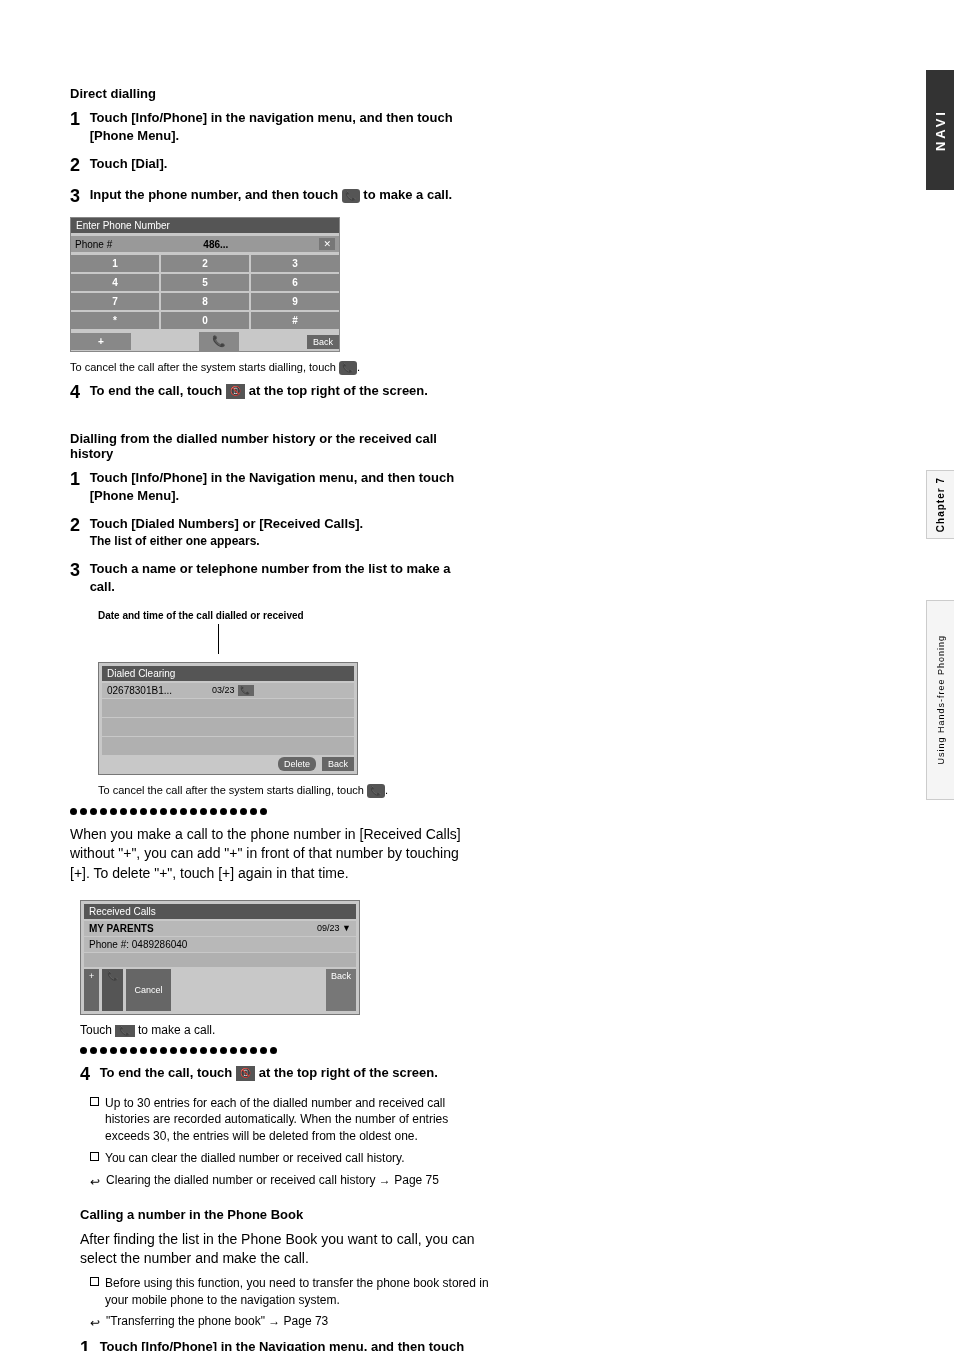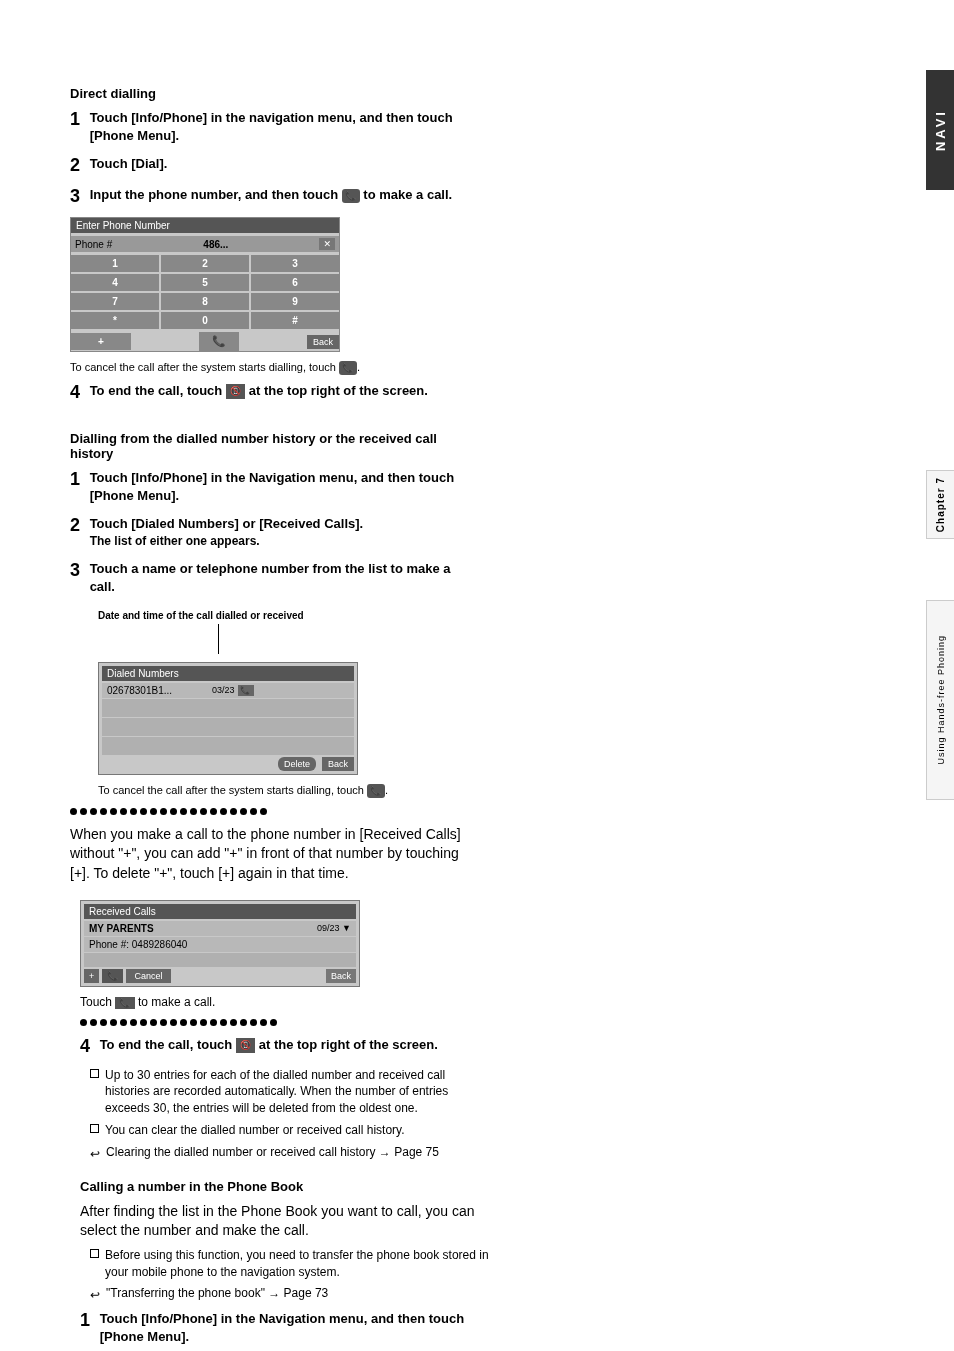--- a/index.html
+++ b/index.html
@@ -377,21 +377,21 @@
 
         <div style="margin-left:28px;margin-bottom:4px;">
           <span style="font-size:10px;font-weight:bold;">Date and time of the call dialled or received</span>
           <br>
           <div style="display:flex;align-items:flex-start;gap:4px;margin-top:2px;">
             <div style="border-left:1px solid #000;height:30px;margin-left:120px;"></div>
           </div>
         </div>
 
         <div class="dialed-screen" style="margin-left:28px;">
-          <div class="dial-header">Dialed Numbers</div>
+          <div class="dial-header">Dialed Clearing</div>
           <div class="dial-row">
             <span>02678301B1...</span>
             <div style="display:flex;align-items:center;gap:3px;">
               <span style="font-size:9px;">03/23</span>
               <span style="background:#666;color:#fff;font-size:8px;padding:1px 3px;">📞</span>
             </div>
           </div>
           <div style="height:18px;background:#b0b0b0;margin-bottom:1px;"></div>
           <div style="height:18px;background:#b0b0b0;margin-bottom:1px;"></div>
           <div style="height:18px;background:#b0b0b0;margin-bottom:1px;"></div>
@@ -445,21 +445,21 @@
           <span style="font-size:9px;float:right;">09/23 ▼</span>
         </div>
         <div class="recv-row">
           <span>Phone #: 0489286040</span>
         </div>
         <div style="height:14px;background:#b0b0b0;margin-bottom:1px;"></div>
         <div class="recv-footer">
           <div style="display:flex;gap:3px;">
             <div style="background:#666;color:#fff;font-size:9px;padding:2px 5px;">+</div>
             <div style="background:#555;color:#fff;font-size:9px;padding:2px 5px;">📞</div>
-            <div style="background:#666;color:#fff;font-size:9px;padding:2px 8px;">Cancel</div>
+            <div style="background:#666;color:#fff;font-size:9px;padding:16px 8px;">Cancel</div>
           </div>
           <div style="background:#777;color:#fff;font-size:9px;padding:2px 5px;margin-left:auto;">Back</div>
         </div>
       </div>
 
       <div class="touch-note">
         <span>Touch</span>
         <span style="display:inline-block;background:#555;color:#fff;padding:1px 4px;font-size:9px;vertical-align:middle;">📞</span>
         <span>to make a call.</span>
       </div>

